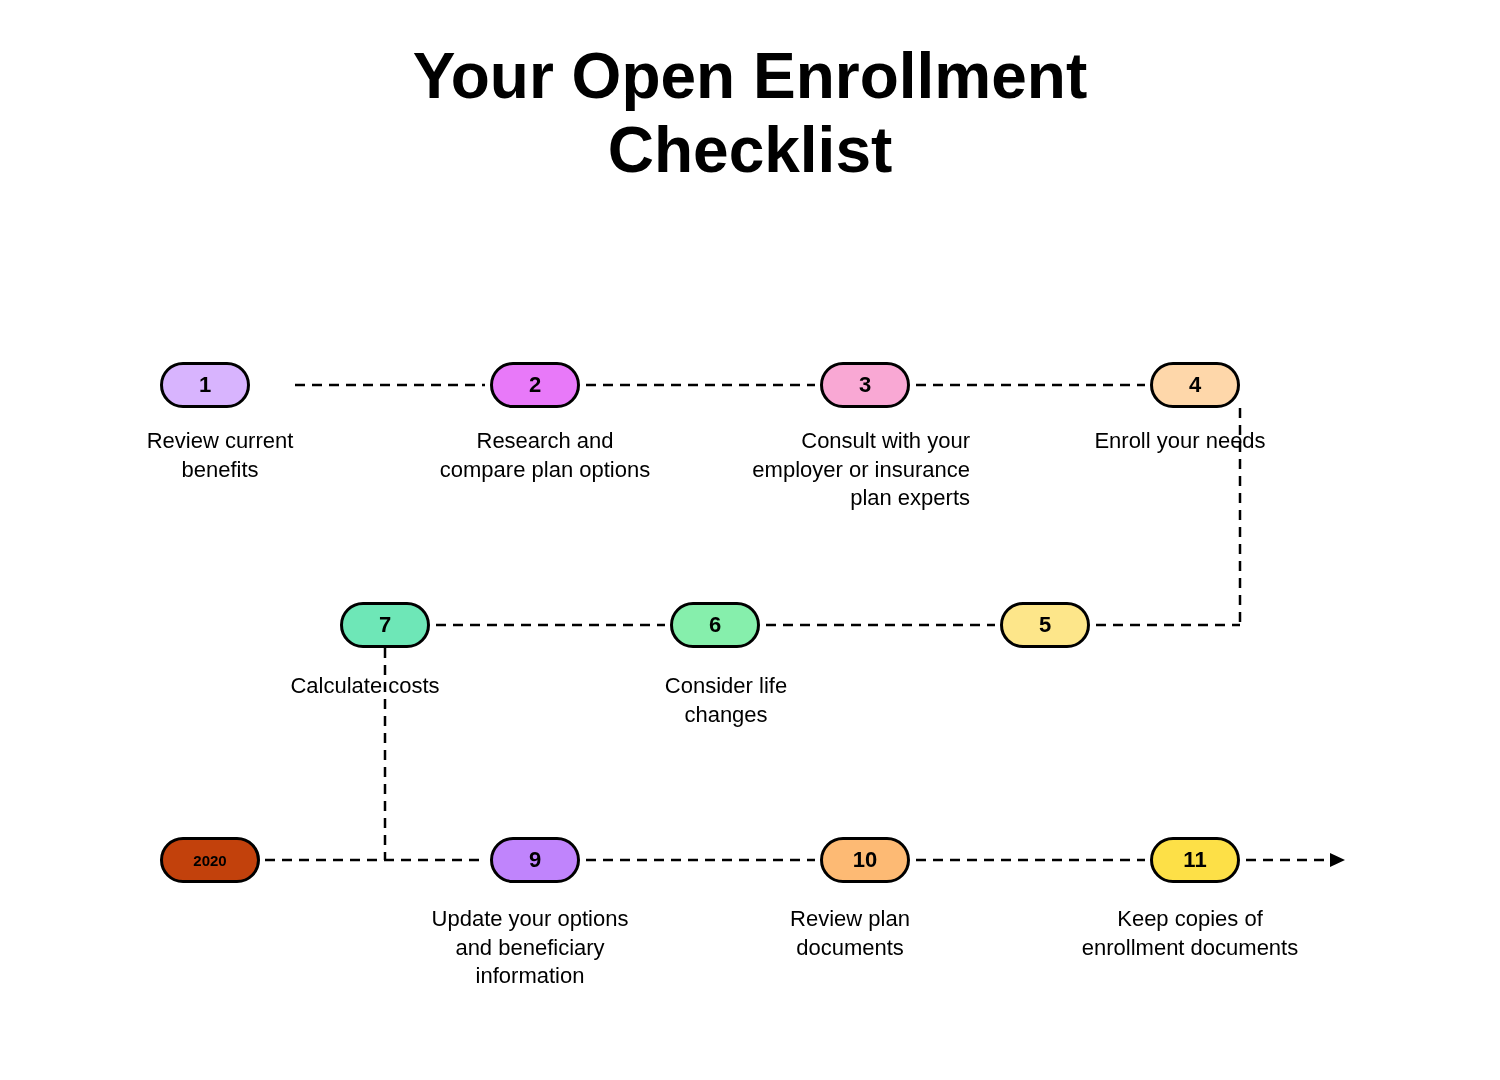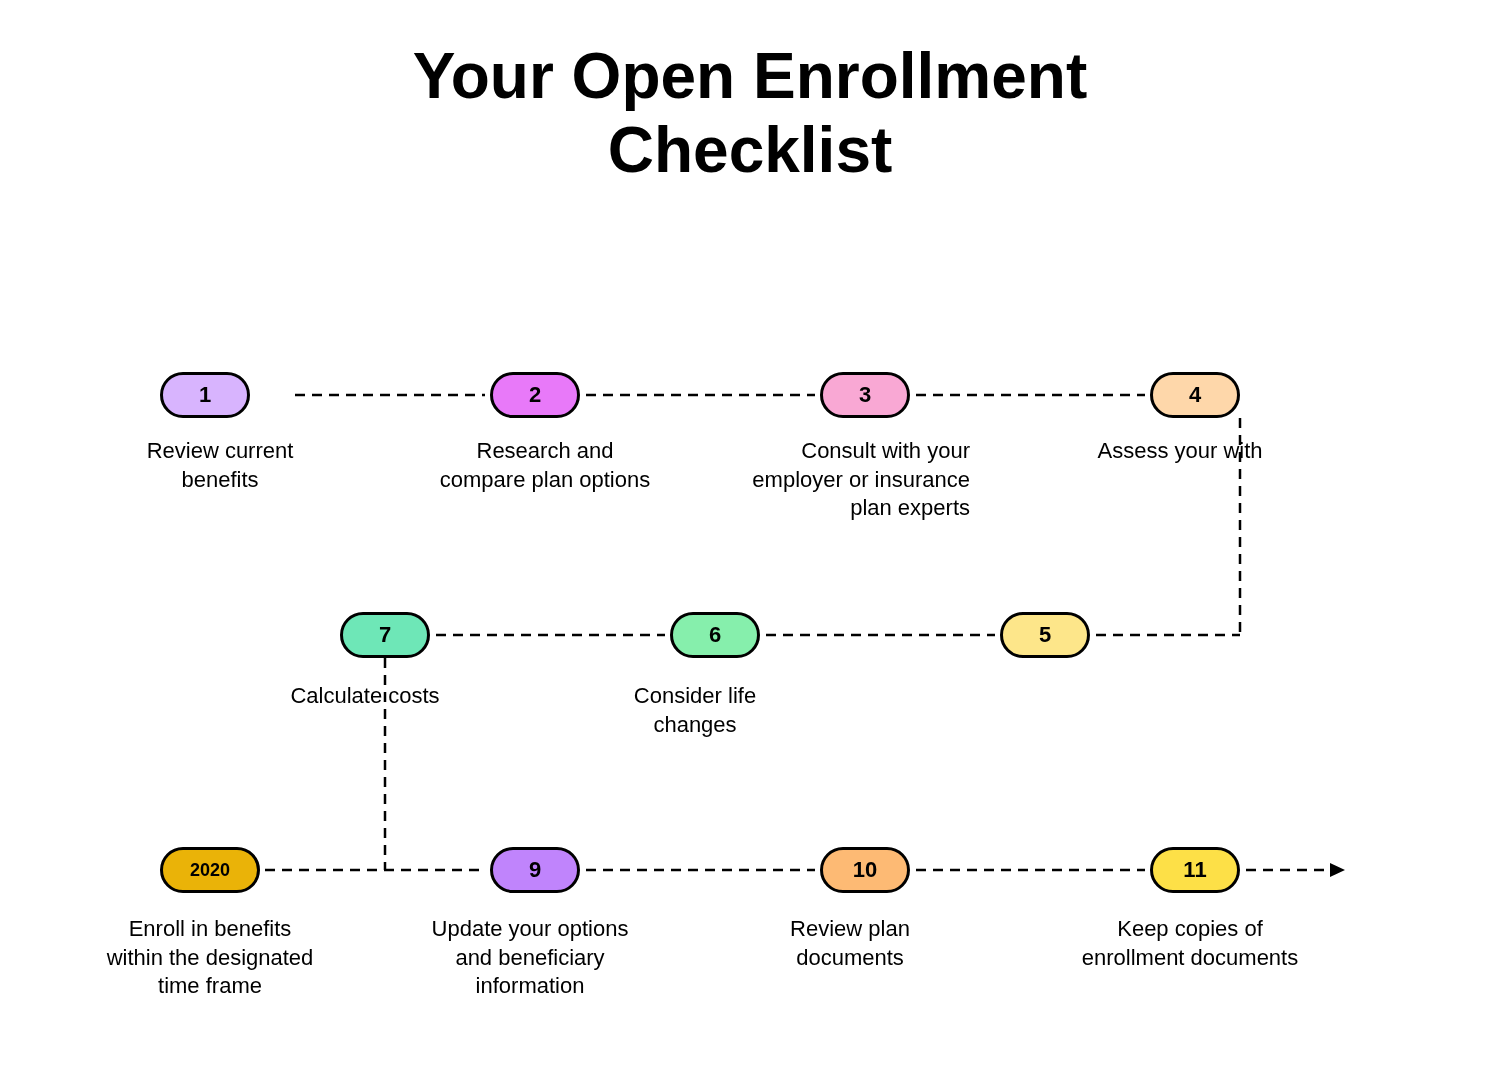--- a/index.html
+++ b/index.html
@@ -10,21 +10,20 @@
       font-family: Arial, sans-serif;
       overflow: hidden;
     }
     .page {
       width: 1500px;
       height: 1080px;
       position: relative;
       display: flex;
       flex-direction: column;
       align-items: center;
-      gap: 10px;
     }
     .title {
       font-size: 64px;
       font-weight: 900;
       text-align: center;
       margin-top: 40px;
       margin-bottom: 30px;
       line-height: 1.15;
       color: #000;
     }
@@ -71,33 +70,33 @@
     .n2  { left: 420px;  top: 145px; background: #e879f9; color:#000; }
     .n3  { left: 750px;  top: 145px; background: #f9a8d4; }
     .n4  { left: 1080px; top: 145px; background: #fed7aa; }
 
     
     .n7  { left: 270px;  top: 385px; background: #6ee7b7; }
     .n6  { left: 600px;  top: 385px; background: #86efac; }
     .n5  { left: 930px;  top: 385px; background: #fde68a; }
 
     
-    .n2020 { left: 90px;   top: 620px; background: #eab308; font-size:18px; width:100px; }
+    .n2020 { left: 90px;   top: 620px; background: #c2410c; font-size:15px; width:100px; }
     .n9    { left: 420px;  top: 620px; background: #c084fc; }
     .n10   { left: 750px;  top: 620px; background: #fdba74; }
     .n11   { left: 1080px; top: 620px; background: #fde047; }
 
     
     .l1   { left: 40px;   top: 210px;  width: 220px; }
     .l2   { left: 365px;  top: 210px;  width: 220px; }
     .l3   { left: 680px;  top: 210px;  width: 220px; text-align: right; }
     .l4   { left: 1000px; top: 210px;  width: 220px; }
 
     .l7   { left: 195px;  top: 455px;  width: 200px; }
-    .l6   { left: 525px;  top: 455px;  width: 200px; }
+    .l6   { left: 556px;  top: 455px;  width: 200px; }
     .l5   { left: 840px;  top: 455px;  width: 240px; }
 
     .l2020 { left: 30px;   top: 688px;  width: 220px; }
     .l9    { left: 350px;  top: 688px;  width: 220px; }
     .l10   { left: 680px;  top: 688px;  width: 200px; }
     .l11   { left: 1010px; top: 688px;  width: 220px; }
   </style>
 </head>
 <body>
 
@@ -163,24 +162,23 @@
     <div class="node n10">
       <span>10</span>
     </div>
     <div class="node n11">
       <span>11</span>
     </div>
 
     <div class="label l1">Review current benefits</div>
     <div class="label l2">Research and compare plan options</div>
     <div class="label l3">Consult with your employer or insurance plan experts</div>
-    <div class="label l4">Assess your with</div>
+    <div class="label l4">Enroll your needs</div>
 
     <div class="label l7">Calculate costs</div>
     <div class="label l6">Consider life changes</div>
 
-    <div class="label l2020">Enroll in benefits within the designated time frame</div>
     <div class="label l9">Update your options and beneficiary information</div>
     <div class="label l10">Review plan documents</div>
     <div class="label l11">Keep copies of enrollment documents</div>
 
   </div>
 </div>
 
 </body></html>

